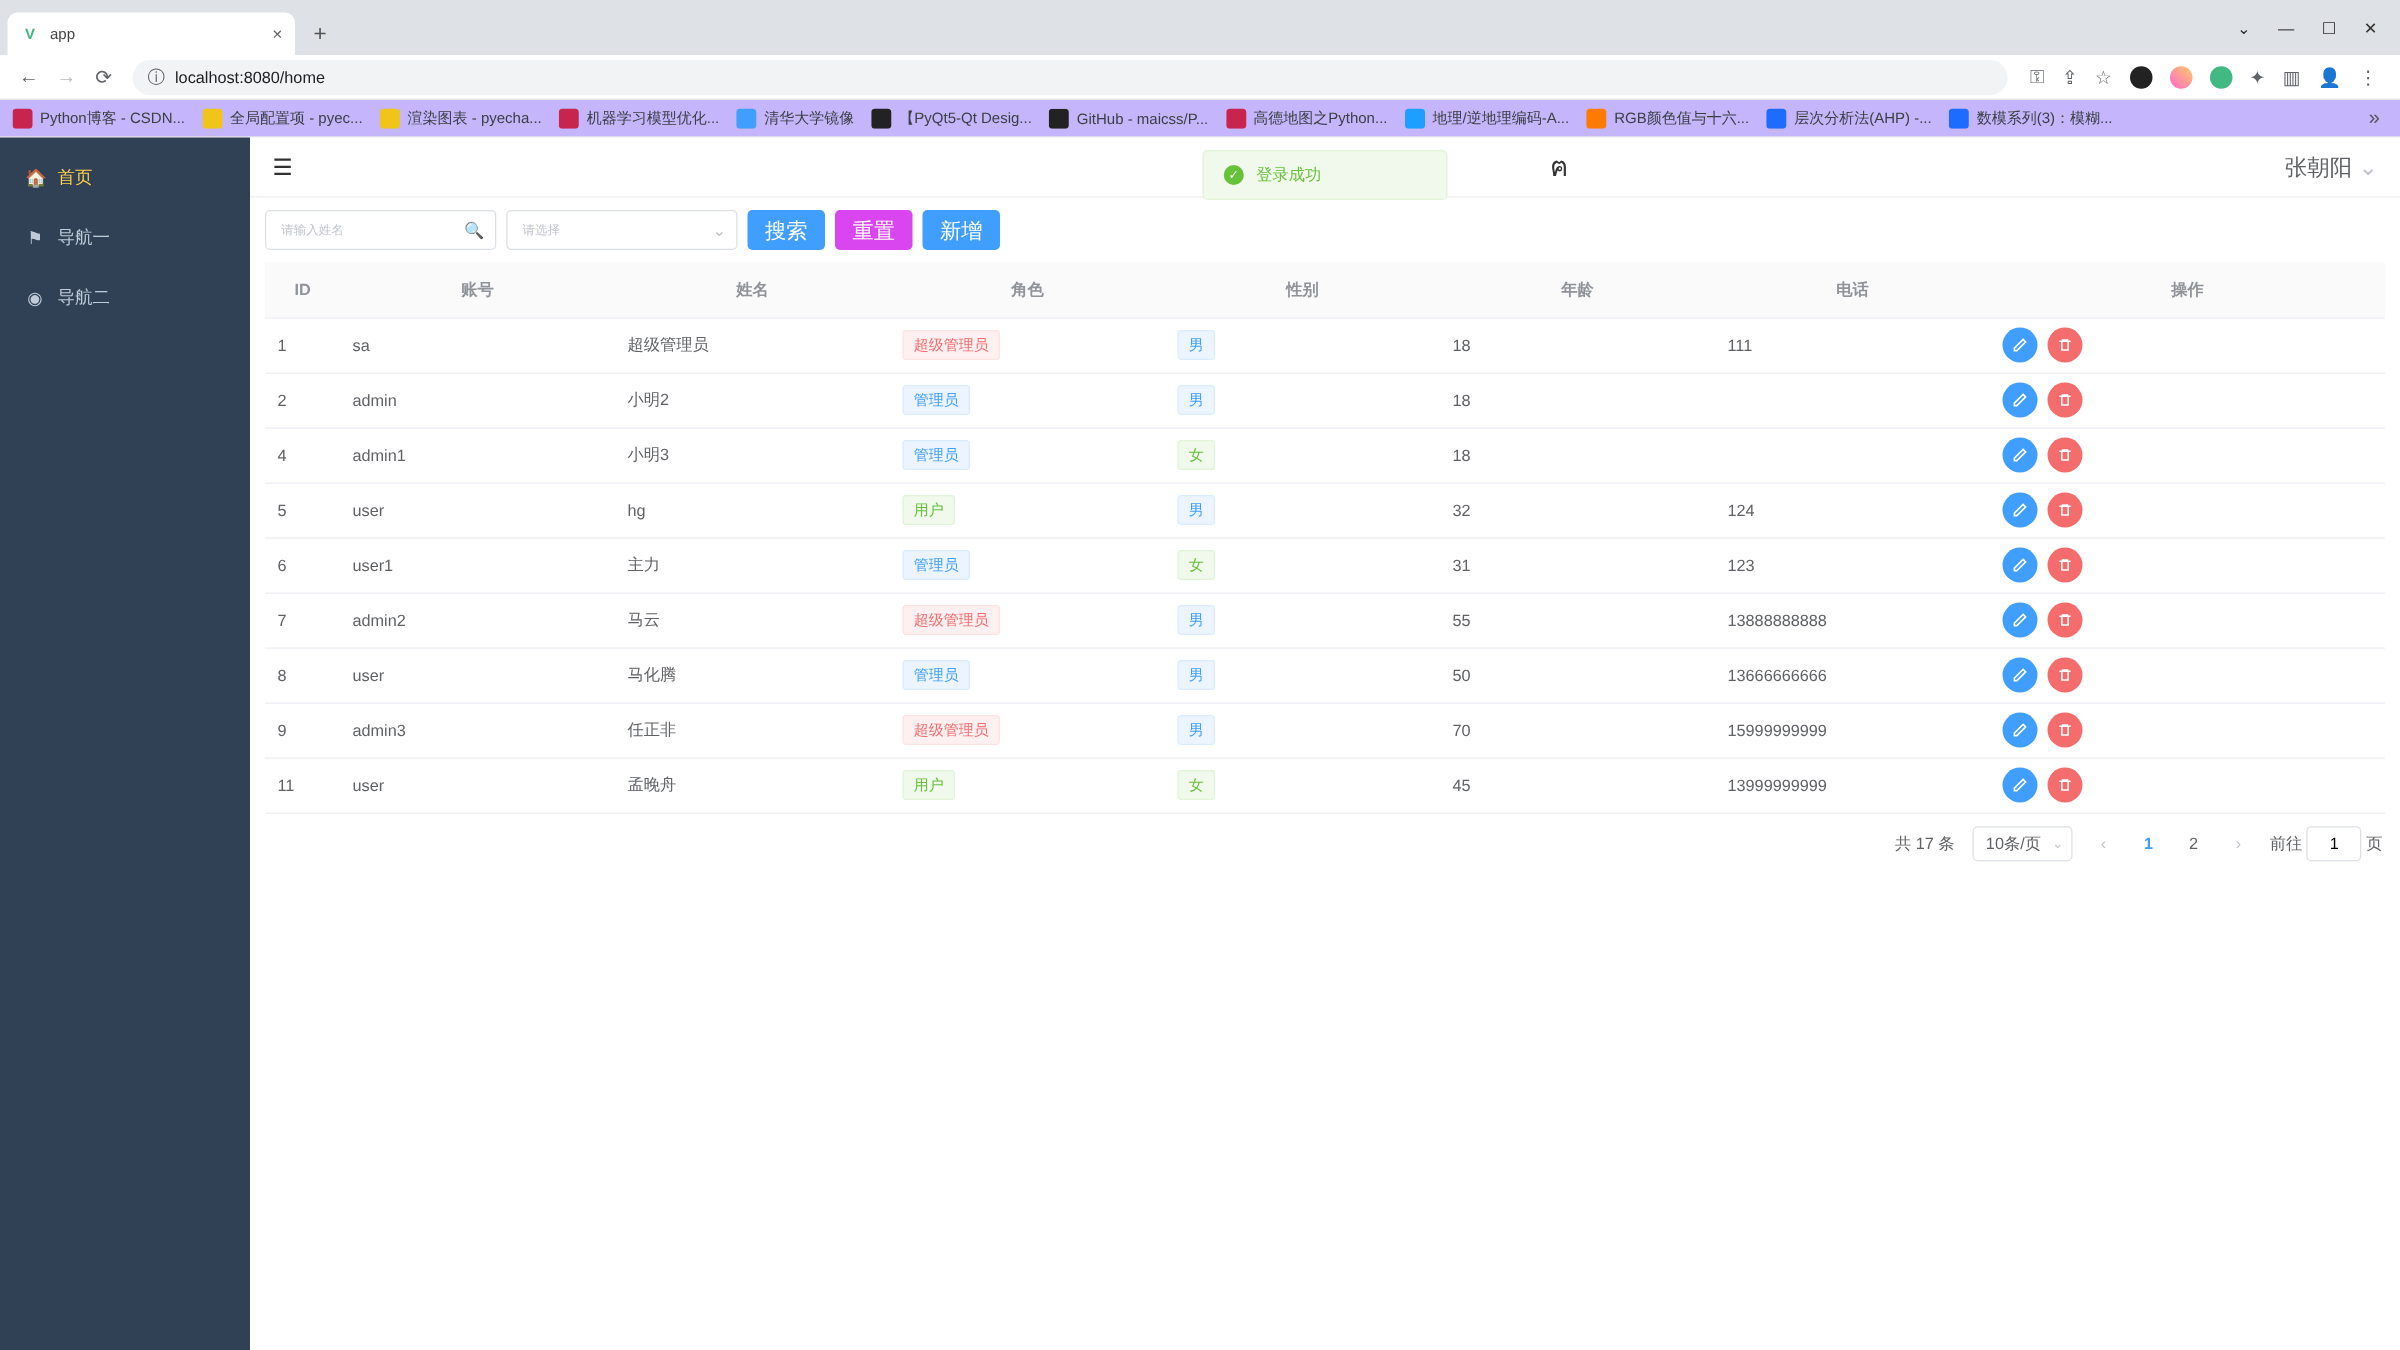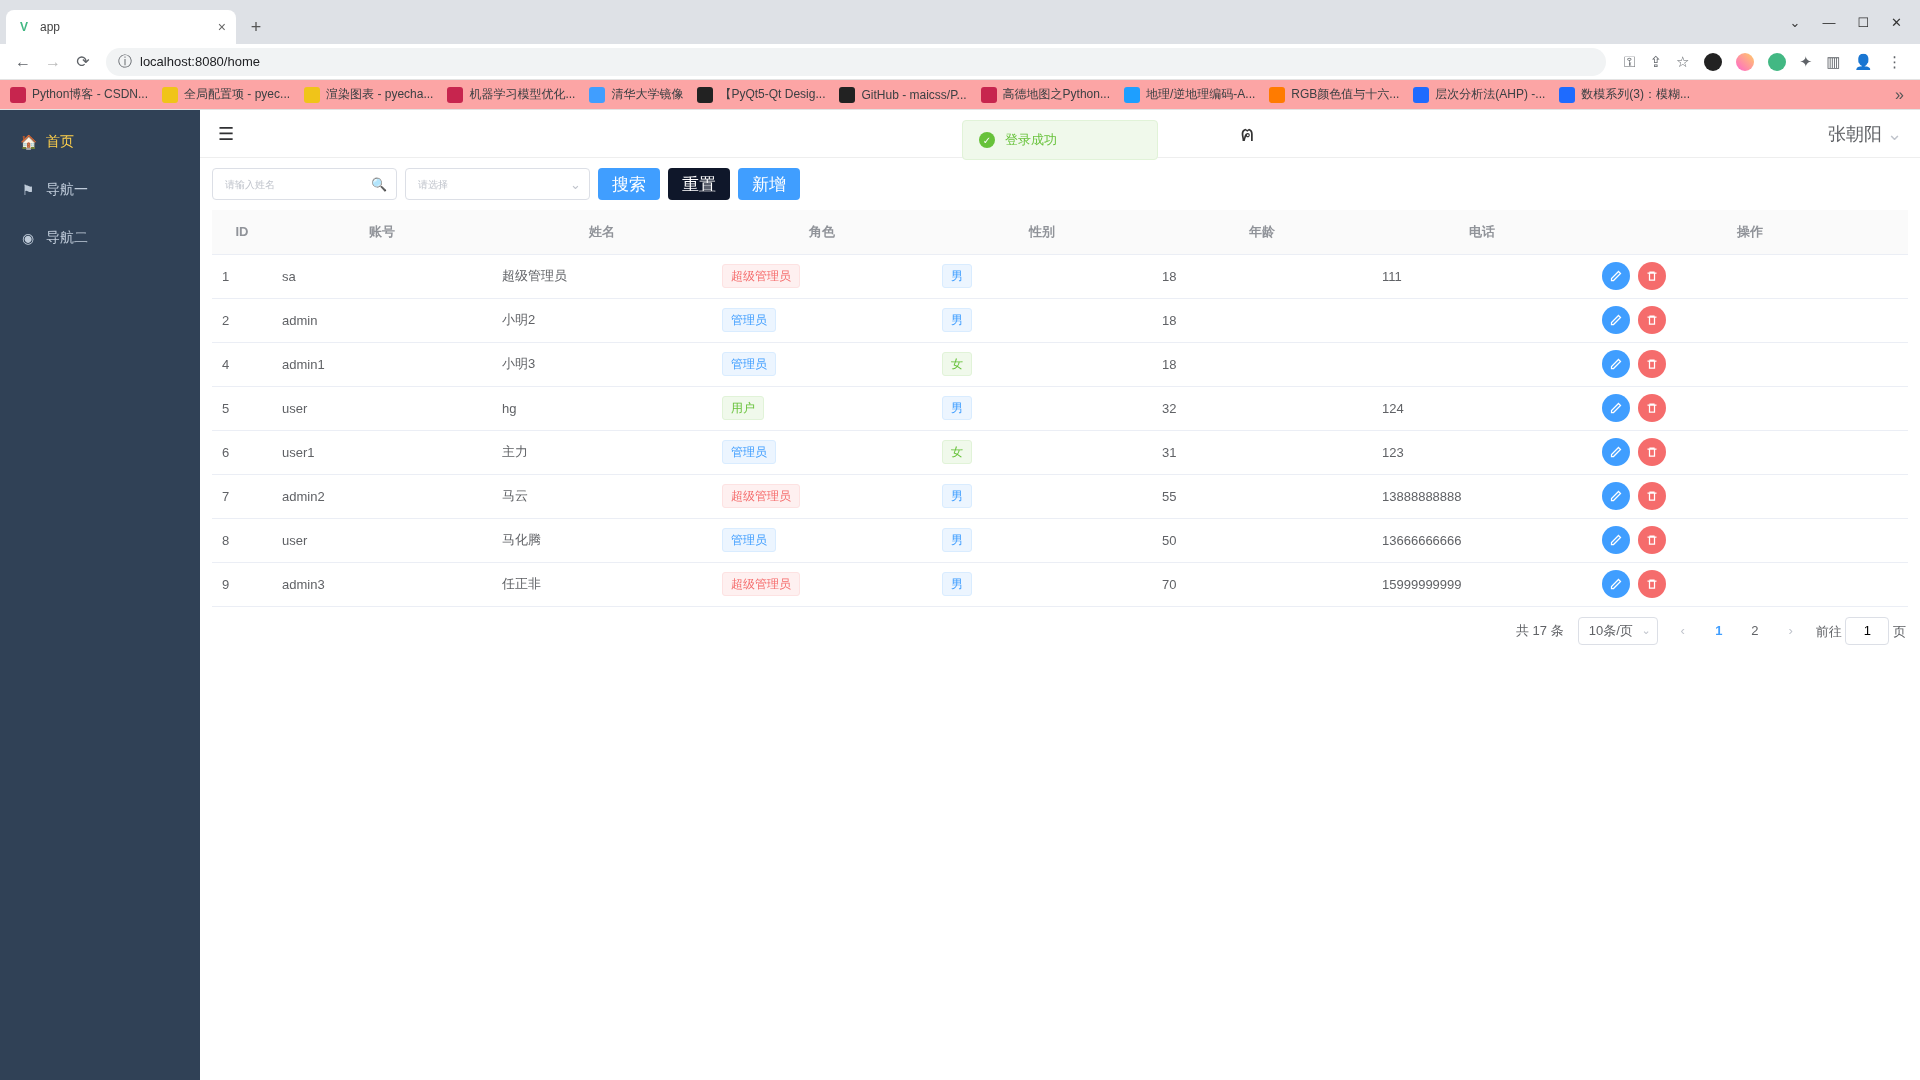--- a/index.html
+++ b/index.html
@@ -17,21 +17,21 @@
 
   .addrbar{height:36px;background:#fff;display:flex;align-items:center;padding:0 8px;border-bottom:1px solid #e3e3e3}
   .nav-ico{width:30px;height:30px;display:flex;align-items:center;justify-content:center;color:#5f6368;font-size:16px}
   .nav-ico.dis{color:#bbb}
   .omnibox{flex:1;height:28px;background:#f1f3f4;border-radius:14px;margin:0 8px;display:flex;align-items:center;padding:0 12px;font-size:13px;color:#202124}
   .omnibox .info{margin-right:8px;color:#5f6368;font-size:14px}
   .addr-right{display:flex;align-items:center;gap:14px;padding:0 10px;color:#5f6368}
   .addr-right span{font-size:15px}
   .ext-ico{width:18px;height:18px;border-radius:50%;display:inline-block}
 
-  .bookbar{height:30px;background:#fca5a5;display:flex;align-items:center;padding:0 10px;gap:14px;border-bottom:1px solid #e3e3e3;font-size:12px;color:#3c4043}
+  .bookbar{height:30px;background:#c4b5fd;display:flex;align-items:center;padding:0 10px;gap:14px;border-bottom:1px solid #e3e3e3;font-size:12px;color:#3c4043}
   .bk{display:flex;align-items:center;gap:6px;white-space:nowrap;max-width:160px;overflow:hidden;text-overflow:ellipsis}
   .bk .bico{width:16px;height:16px;border-radius:3px;flex:0 0 16px}
   .bk-more{margin-left:auto;color:#555;font-size:16px;padding-right:6px}
 
   
   .page{flex:1;display:flex;background:#f5f5f5;position:relative}
   .sidebar{width:200px;background:#304156;color:#bfcbd9;display:flex;flex-direction:column;padding-top:8px}
   .side-item{height:48px;display:flex;align-items:center;gap:10px;padding:0 20px;font-size:14px;cursor:pointer}
   .side-item.active{color:#ffd04b}
   .side-ico{width:16px;text-align:center;font-size:14px}
@@ -44,21 +44,21 @@
 
   .toolbar{height:52px;display:flex;align-items:center;gap:8px;padding:0 12px}
   .el-input{height:32px;border:1px solid #dcdfe6;border-radius:4px;padding:0 26px 0 12px;font-size:13px;color:#606266;background:#fff;position:relative;display:flex;align-items:center}
   .el-input input{border:none;outline:none;width:100%;font-size:10px;color:#606266;background:transparent}
   .el-input input::placeholder{color:#c0c4cc}
   .el-input .suffix{position:absolute;right:8px;color:#c0c4cc;font-size:13px}
   .w180{width:185px}
   .w170{width:185px}
   .btn{height:32px;padding:0 14px;border:none;border-radius:4px;color:#fff;font-size:17px;cursor:pointer}
   .btn-primary{background:#409eff}
-  .btn-success{background:#0f172a}
+  .btn-success{background:#d946ef}
 
   
   .tablewrap{padding:0 12px}
   table{width:100%;border-collapse:collapse;font-size:13px;color:#606266}
   thead th{background:#fafafa;color:#909399;font-weight:600;text-align:center;height:44px;padding:0 10px;border-bottom:1px solid #ebeef5}
   tbody td{height:44px;padding:0 10px;border-bottom:1px solid #ebeef5}
   .col-id{width:60px}
   .col-acc{width:220px}
   .col-name{width:220px}
   .col-role{width:220px}
@@ -422,20 +422,43 @@
                       </svg>
                     </span>
                     <span class="cbtn del">
                       <svg width="12" height="12" viewBox="0 0 24 24" fill="none" stroke="white" stroke-width="2.5">
                         <path d="M3 6h18M8 6V4h8v2m-9 0v14h10V6"></path>
                       </svg>
                     </span>
                   </div>
                 </td>
               </tr>
+              <tr>
+                <td>11</td>
+                <td>user</td>
+                <td>孟晚舟</td>
+                <td><span class="tag tag-success">用户</span></td>
+                <td><span class="tag tag-success">女</span></td>
+                <td>45</td>
+                <td>13999999999</td>
+                <td>
+                  <div class="op">
+                    <span class="cbtn edit">
+                      <svg width="12" height="12" viewBox="0 0 24 24" fill="none" stroke="white" stroke-width="2.5">
+                        <path d="M17 3l4 4L7 21H3v-4L17 3z"></path>
+                      </svg>
+                    </span>
+                    <span class="cbtn del">
+                      <svg width="12" height="12" viewBox="0 0 24 24" fill="none" stroke="white" stroke-width="2.5">
+                        <path d="M3 6h18M8 6V4h8v2m-9 0v14h10V6"></path>
+                      </svg>
+                    </span>
+                  </div>
+                </td>
+              </tr>
             </tbody>
         </table>
       </div>
 
       <div class="pager">
         <span>共 17 条</span>
         <div class="sel">
           <span>10条/页</span>
             <span class="car">⌄</span>
         </div>

